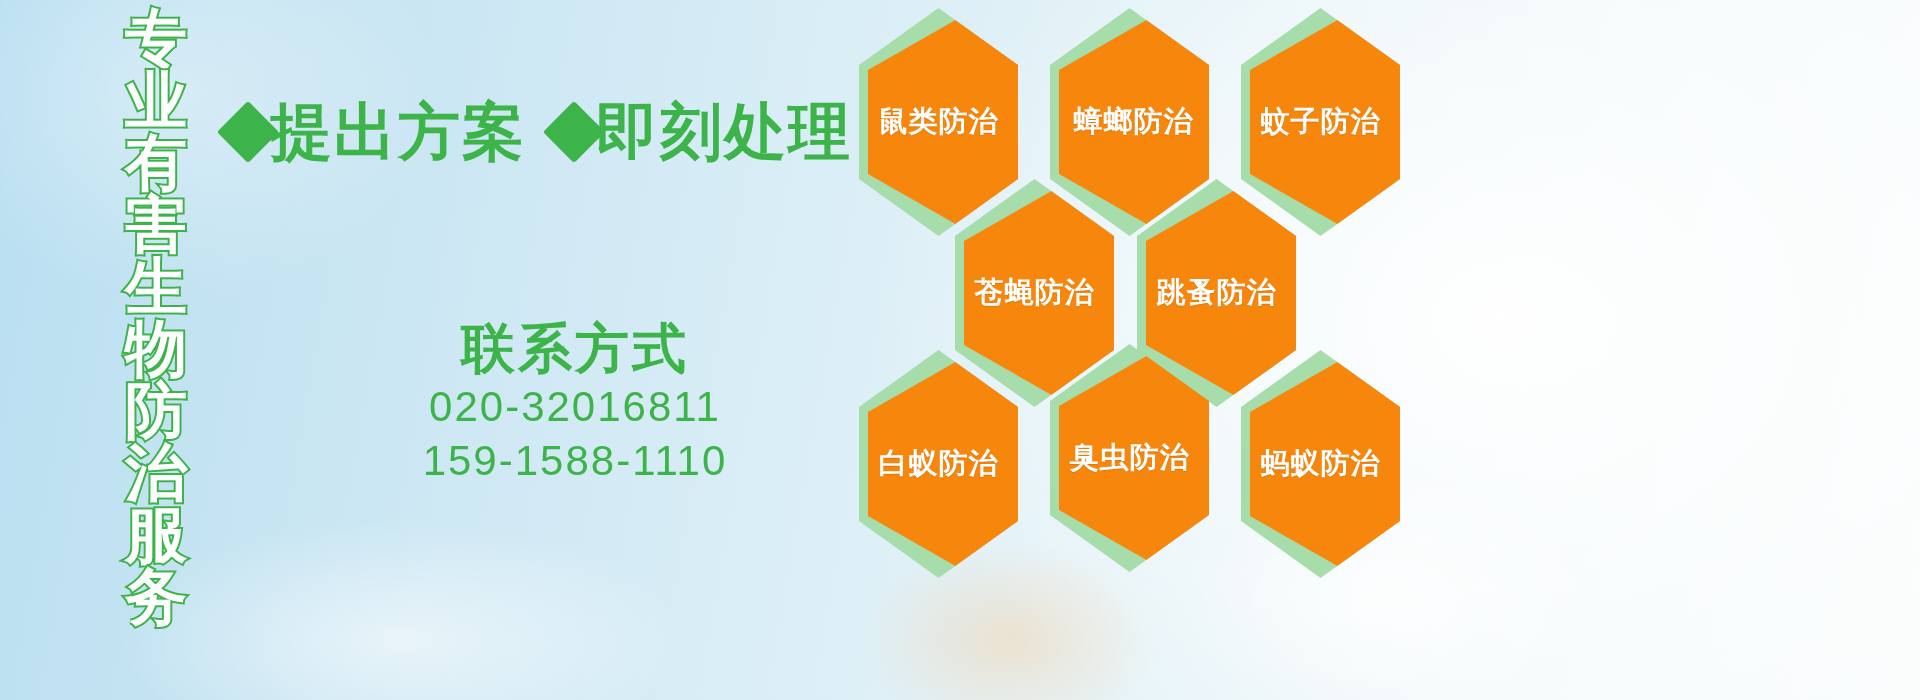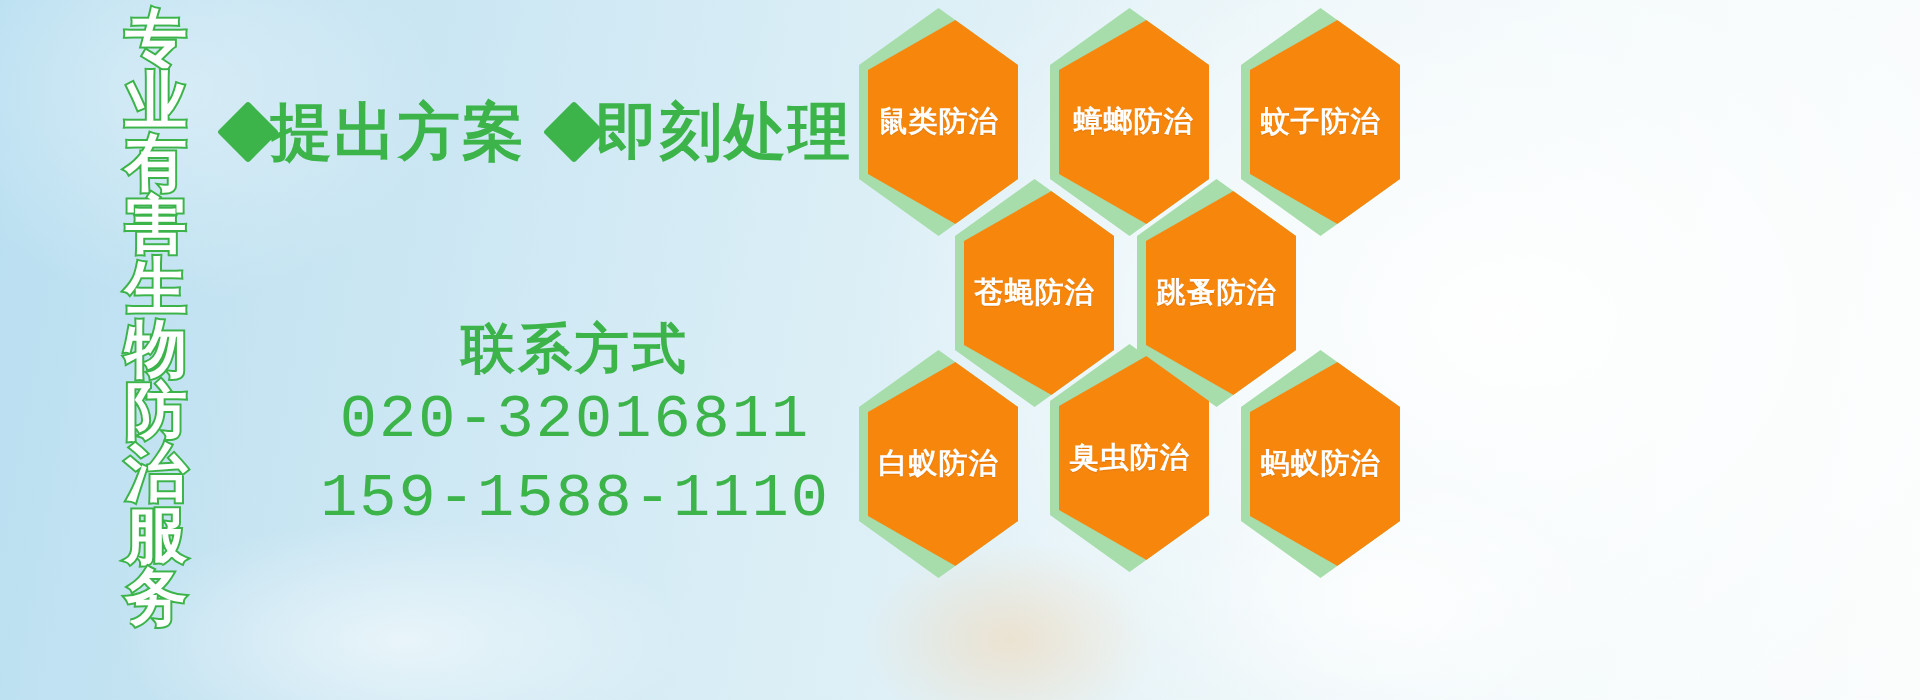--- a/index.html
+++ b/index.html
@@ -50,22 +50,22 @@
     letter-spacing:2px;
   }
 
   
   #contact-block{
     position:absolute;left:235px;top:318px;width:680px;text-align:center;
     color:#3cb44a;
   }
   #contact-label{font-size:54px;font-weight:700;letter-spacing:3px;line-height:1.15;}
   .phone{
-    font-size:62px;font-weight:400;letter-spacing:2px;line-height:1.28;
-    font-family:Liberation Mono, monospace;
+    font-size:42px;font-weight:400;letter-spacing:2px;line-height:1.28;
+    font-family:Liberation Sans, sans-serif;
   }
 
   
   #honeycomb{position:absolute;left:845px;top:0px;width:640px;height:700px;}
   .hex{
     position:absolute;width:159px;height:228px;
     display:flex;align-items:center;justify-content:center;
     clip-path:polygon(50% 0%,100% 25%,100% 75%,50% 100%,0% 75%,0% 25%);
     background:#a7dcab;
     box-sizing:border-box;

